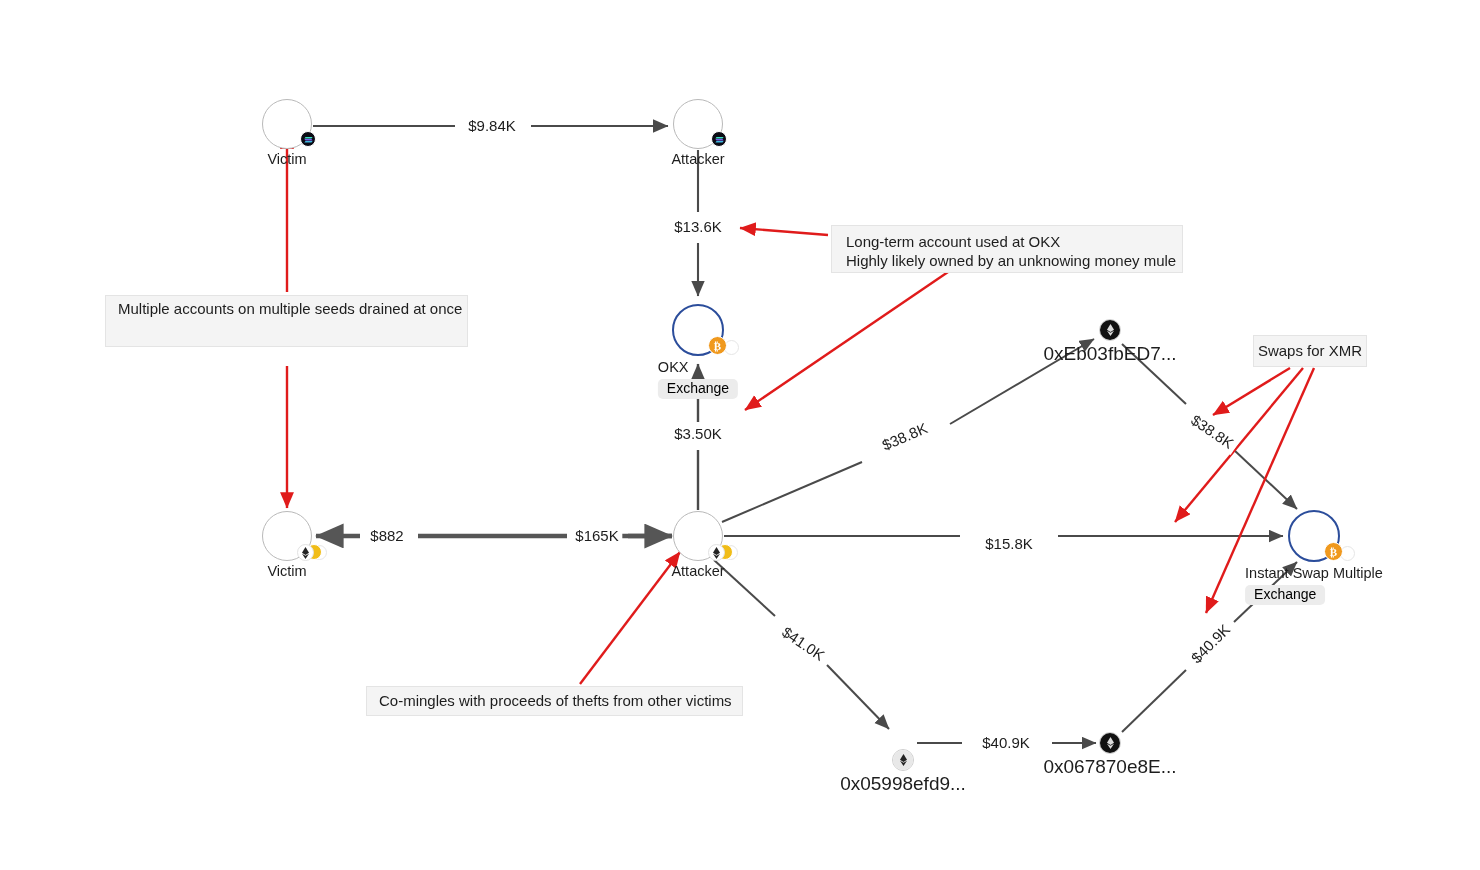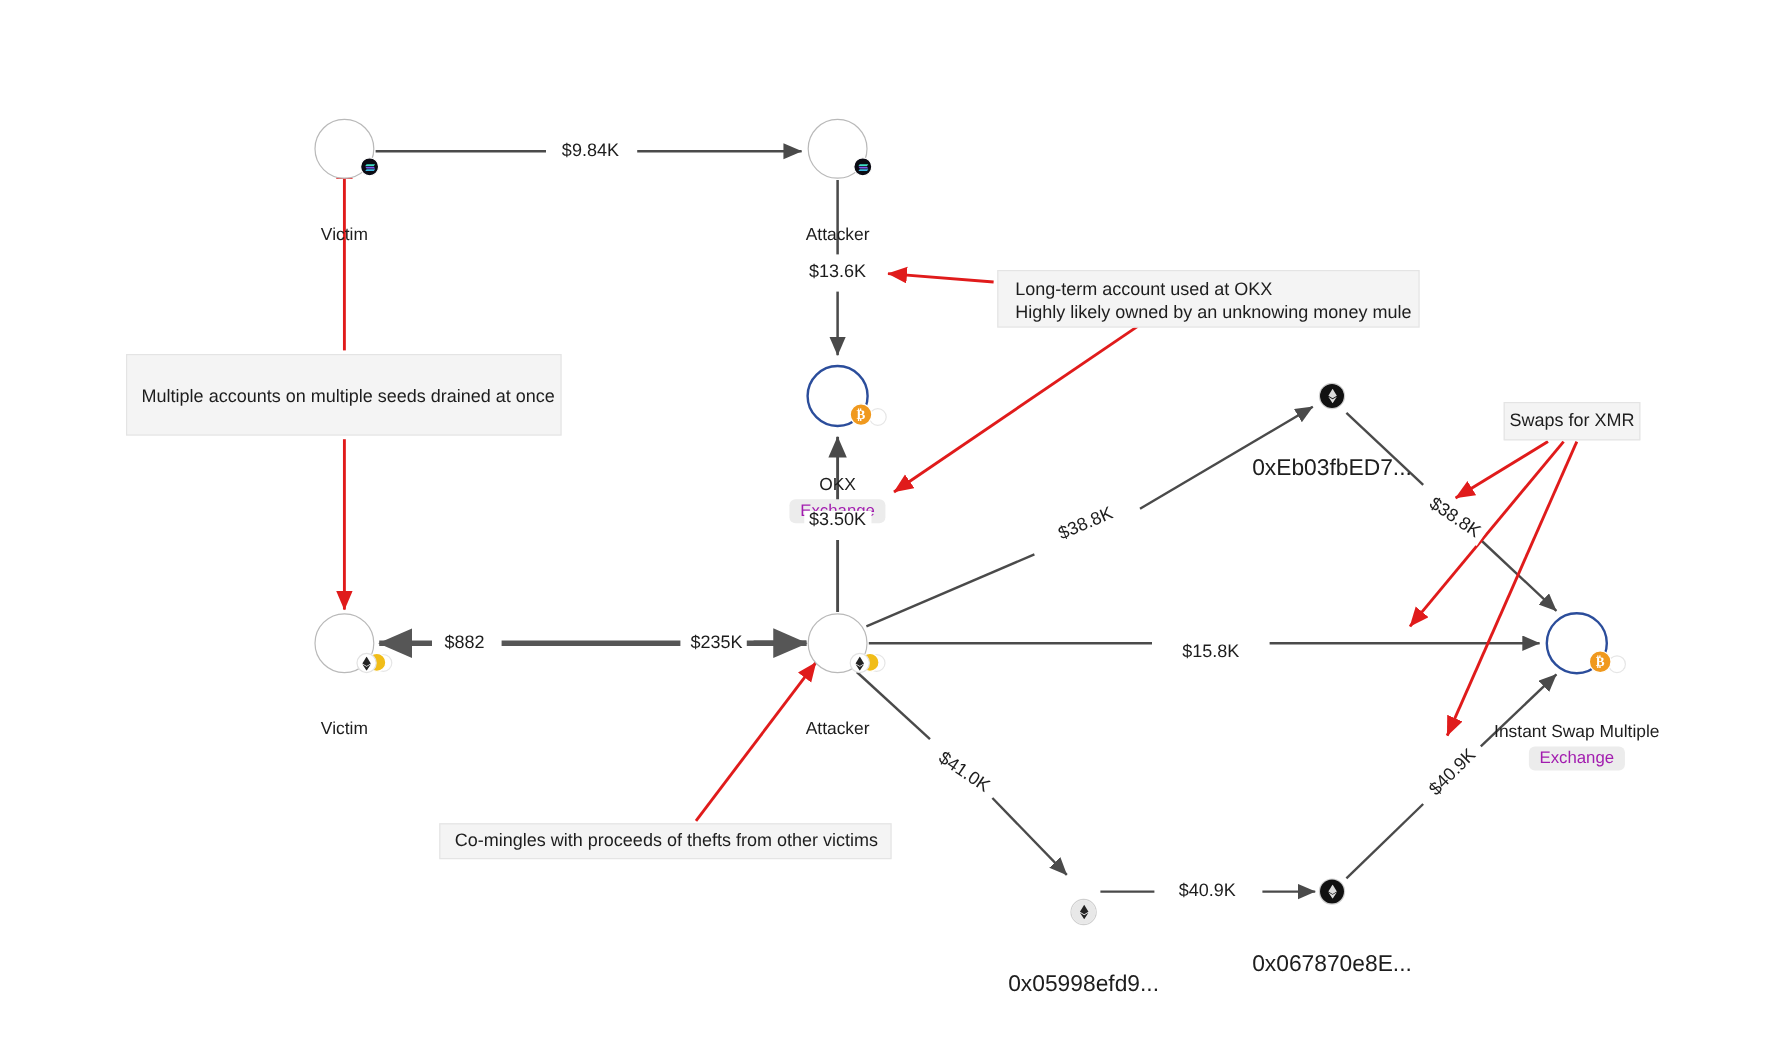--- a/index.html
+++ b/index.html
@@ -126,34 +126,32 @@
   .eth-glyph { width: 9px; height: 12px; display:block; }
 
   
   .node-label {
     position: absolute;
     left: 50%;
     transform: translateX(-50%);
     white-space: nowrap;
     color: #1d1d1d;
     font-size: 14.5px;
-    text-align: center;
     line-height: 1.18;
-    margin-top: 37px;
   }
   .node.big .node-label { top: 52px; }
   .node.exchange .node-label { top: 55px; }
   .node.small .node-label { top: 24px; font-size: 19px; }
 
   .tag {
     display: inline-block;
     background: #ececec;
     border-radius: 5px;
     padding: 1px 9px 2px 9px;
-    color: #a21caf;
+    color: #000000;
     font-size: 14px;
     margin-top: 3px;
   }
 
   
   .edge-label {
     position: absolute;
     transform: translate(-50%, -50%);
     background: #ffffff;
     color: #1d1d1d;
@@ -171,22 +169,22 @@
     position: absolute;
     background: #f4f4f4;
     border: 1px solid #e4e4e4;
     color: #1d1d1d;
     font-size: 15px;
     box-sizing: border-box;
   }
   .annotation .line { display: block; white-space: nowrap; }
   #anno-seeds {
     left: 105px; top: 295px;
-    width: 363px; height: 68px;
-    padding: 26px 12px 0 12px;
+    width: 363px; height: 52px;
+    padding: 4px 12px 0 12px;
   }
   #anno-seeds .line { margin-bottom: 12px; }
   #anno-okx {
     left: 831px; top: 225px;
     width: 352px; height: 48px;
     padding: 7px 14px 0 14px;
   }
   #anno-okx .line { margin-bottom: 2px; }
   #anno-comingle {
     left: 366px; top: 686px;
@@ -403,21 +401,21 @@
           <path d="M6 13.8 L11.6 10.5 L6 19 L0.4 10.5 Z" fill="#dcdcdc"></path>
         </svg>
       </div>
       <div class="node-label">0x067870e8E...</div>
     </div>
 
     <div class="edge-label" style="left:492px; top:126px;">$9.84K</div>
     <div class="edge-label" style="left:698px; top:227px;">$13.6K</div>
     <div class="edge-label" style="left:698px; top:434px;">$3.50K</div>
     <div class="edge-label" style="left:387px; top:536px;">$882</div>
-    <div class="edge-label" style="left:597px; top:536px;">$235K</div>
+    <div class="edge-label" style="left:597px; top:536px;">$165K</div>
     <div class="edge-label rot-up" style="left:905px; top:437px;">$38.8K</div>
     <div class="edge-label" style="left:1009px; top:544px;">$15.8K</div>
     <div class="edge-label rot-down" style="left:1212px; top:432px;">$38.8K</div>
     <div class="edge-label rot-down" style="left:803px; top:644px;">$41.0K</div>
     <div class="edge-label" style="left:1006px; top:743px;">$40.9K</div>
     <div class="edge-label rot-up2" style="left:1211px; top:644px;">$40.9K</div>
 
     <div class="annotation" id="anno-seeds">
       <span class="line">Multiple accounts on multiple seeds drained at once</span>
     </div>

